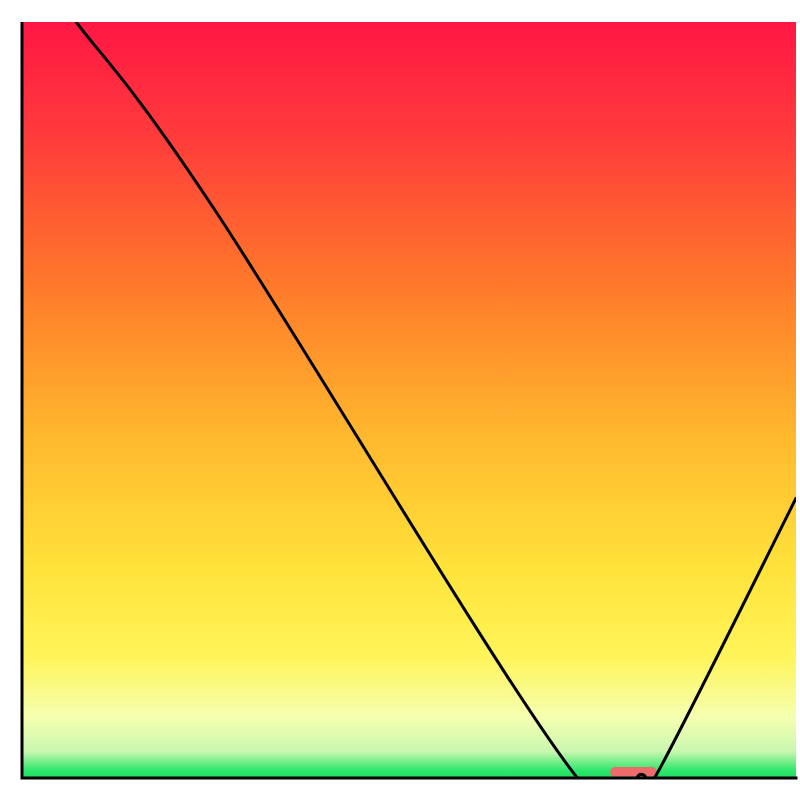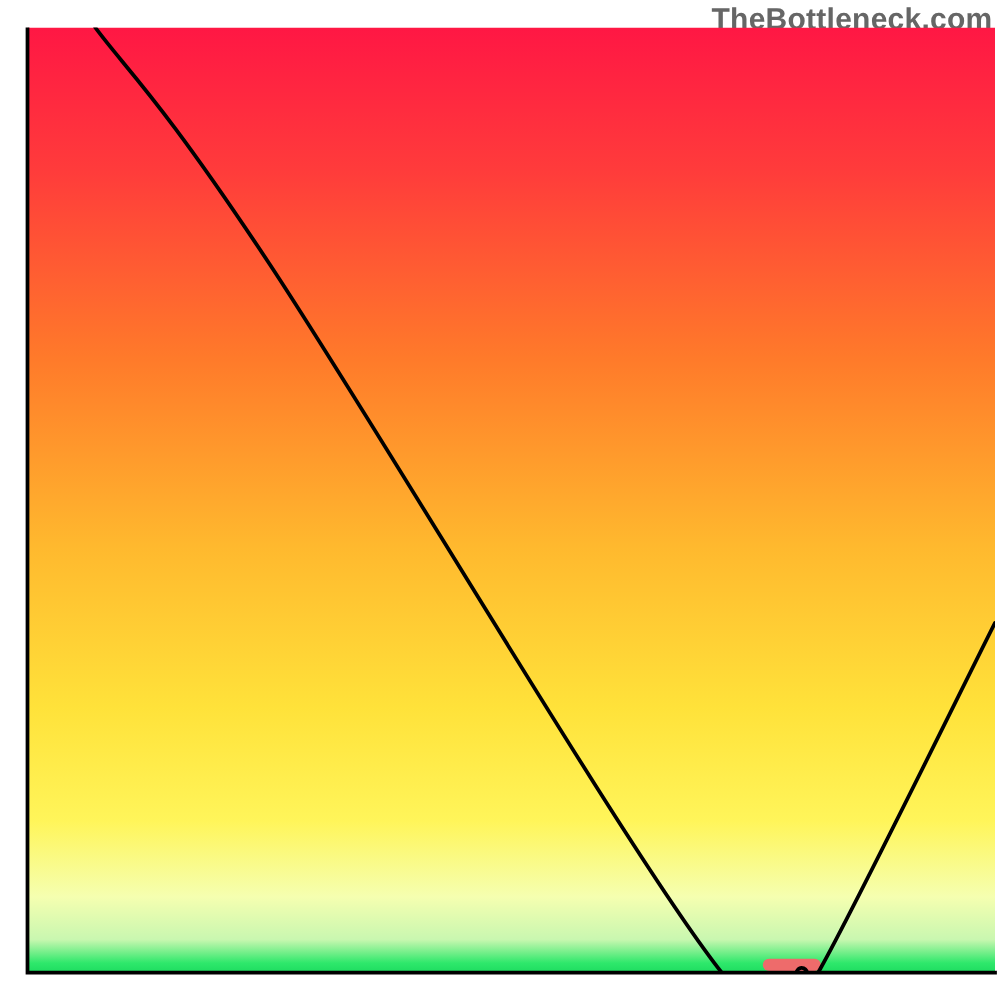--- a/index.html
+++ b/index.html
@@ -29,21 +29,20 @@
     position: absolute;
     top: 22px;
     left: 0;
     display: block;
   }
 </style>
 </head>
 <body>
 
 <div class="canvas">
-  <div class="watermark">TheBottleneck.com</div>
 
   <svg id="plot" width="800" height="778" viewBox="0 0 800 778">
     <defs>
       <linearGradient id="bg-grad" x1="0" y1="0" x2="0" y2="1">
           <stop offset="0%" stop-color="#ff1744"></stop>
           <stop offset="15%" stop-color="#ff3b3b"></stop>
           <stop offset="35%" stop-color="#ff7a2a"></stop>
           <stop offset="55.00000000000001%" stop-color="#ffb92e"></stop>
           <stop offset="72%" stop-color="#ffe23a"></stop>
           <stop offset="84%" stop-color="#fff55a"></stop>

